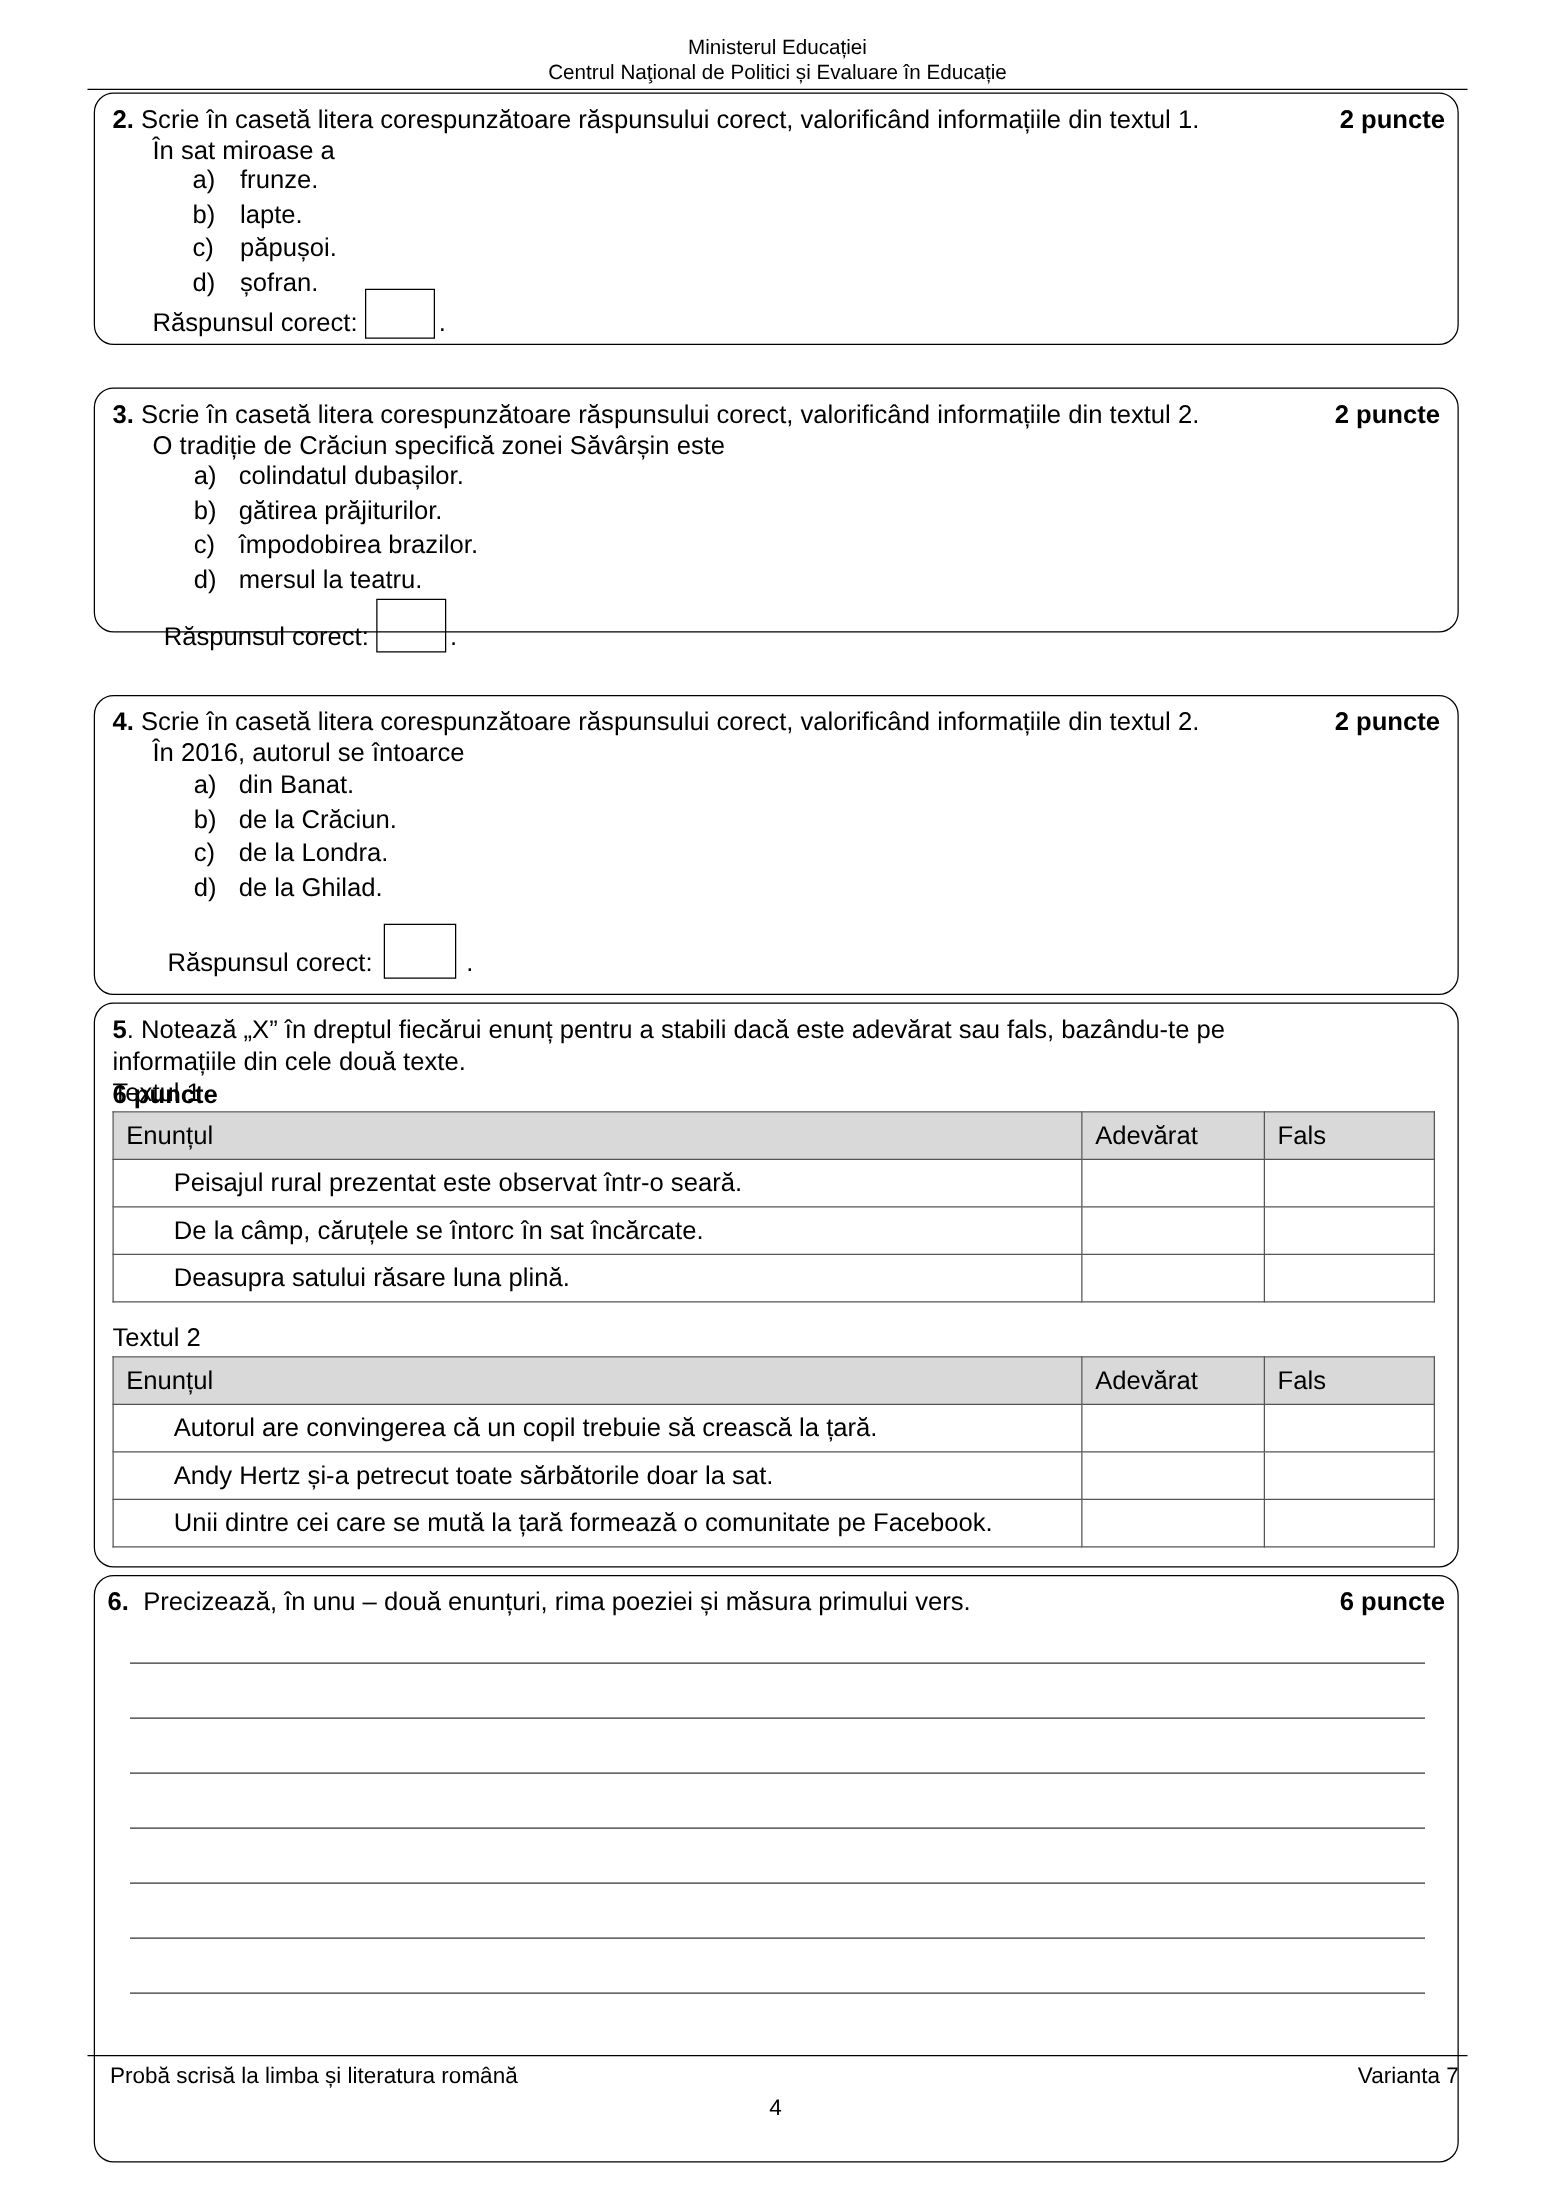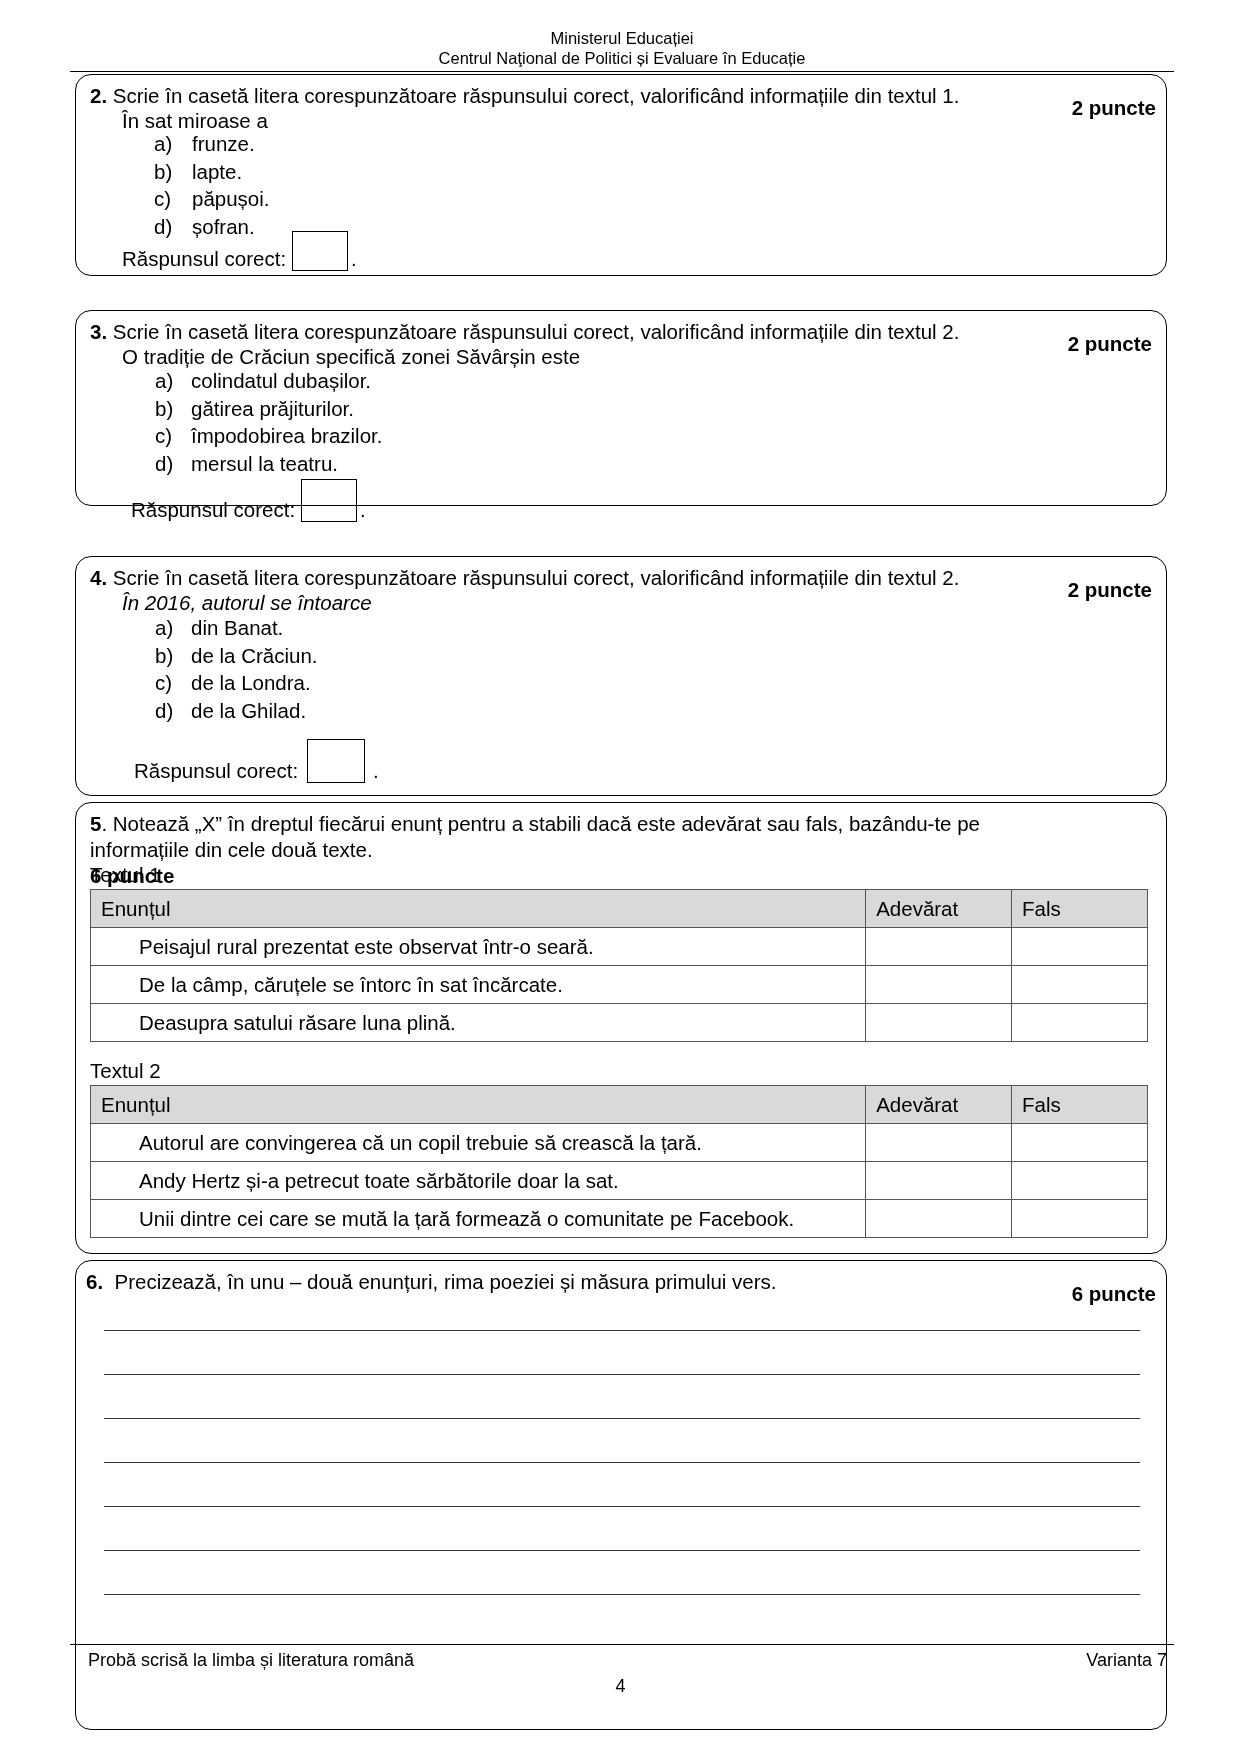--- a/index.html
+++ b/index.html
@@ -11,21 +11,21 @@
     position: absolute; left: 70px; top: 28px; width: 1104px;
     text-align: center; font-size: 16.5px; line-height: 20px;
     border-bottom: 1.5px solid #000; padding-bottom: 3px;
   }
   .box {
     position: absolute; left: 75px; width: 1092px;
     border: 1.6px solid #000; border-radius: 16px; box-sizing: border-box;
   }
   .q-head { position: absolute; left: 14px; top: 8px; right: 10px; line-height: 25px; }
   .q-num { font-weight: bold; }
-  .points { position: absolute; right: 0; top: 12px; font-weight: bold; margin-left: 36px; }
+  .points { position: absolute; right: 0; top: 0; font-weight: bold; margin-left: 36px; }
   .q-line2 { position: absolute; left: 46px; line-height: 25px; }
   .opts { position: absolute; left: 82px; line-height: 27.5px; }
   .opt { display: flex; }
   .opt .letter { width: 38px; }
   .answer { position: absolute; display: flex; align-items: flex-end; }
   .ans-box { width: 56px; height: 40px; border: 1.5px solid #000; margin-left: 6px; box-sizing: border-box; }
   .ans-dot { margin-left: 3px; }
 
   .box5-text { position: absolute; left: 14px; right: 14px; top: 8px; line-height: 26px; text-align: justify; }
   .box5-text .row2 { display: flex; justify-content: flex-start; flex-direction: column; }
@@ -120,21 +120,21 @@
     <span class="ans-dot">.</span>
   </div>
 </div>
 
 <div class="box" style="top:556px;height:240px;">
   <div class="q-head" style="right:14px;">
     <span class="q-num">4.</span>
     <span>Scrie în casetă litera corespunzătoare răspunsului corect, valorificând informațiile din textul 2.</span>
     <span class="points">2 puncte</span>
   </div>
-  <div class="q-line2" style="top:33px;font-style:italic;">În 2016, autorul se întoarce</div>
+  <div class="q-line2" style="top:33px;">În 2016, autorul se întoarce</div>
   <div class="opts" style="top:57px;left:79px;">
     <div class="opt">
         <span class="letter" style="width:36px">a)</span>
         <span>din Banat.</span>
       </div>
     <div class="opt">
         <span class="letter" style="width:36px">b)</span>
         <span>de la Crăciun.</span>
       </div>
     <div class="opt">

